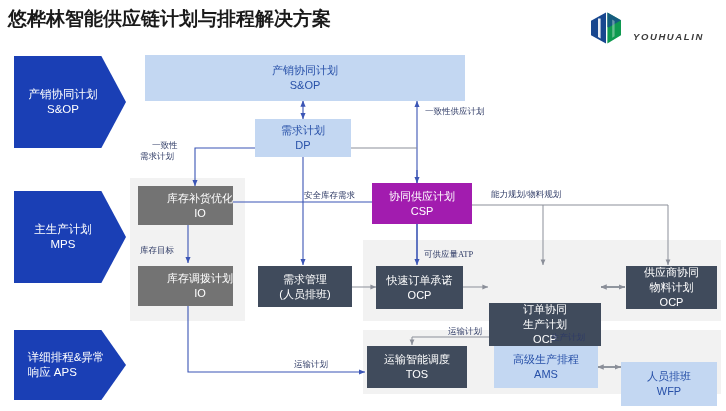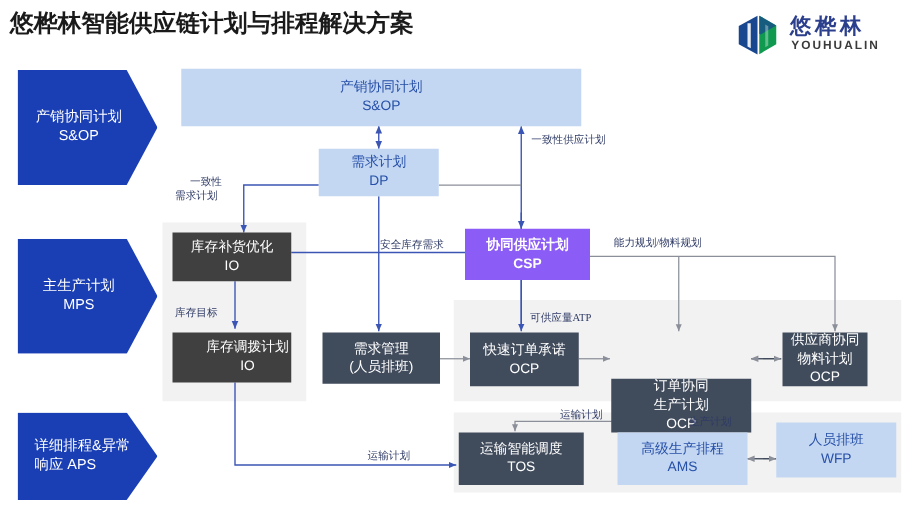--- a/index.html
+++ b/index.html
@@ -23,21 +23,21 @@
   .logo{position:absolute;left:588px;top:8px;width:132px;height:40px;}
   .logo-mark{position:absolute;left:0px;top:2px;width:36px;height:36px;}
   .logo-cn{
     position:absolute;left:44px;top:1px;
     font-size:17px;font-weight:bold;color:#2b3f8c;
     letter-spacing:3px;white-space:nowrap;
   }
   .logo-en{
     position:absolute;left:45px;top:23px;
     font-size:9.5px;font-weight:bold;color:#3a3a3a;
-    letter-spacing:1.6px;white-space:nowrap;
+    letter-spacing:1.6px;white-space:nowrap;font-style:italic;
   }
 
   
   .chev{
     position:absolute;
     background:#1a3fb5;
     color:#ffffff;
     display:flex;align-items:center;justify-content:center;
     text-align:center;
     font-size:11.5px;line-height:15px;
@@ -51,22 +51,22 @@
 
   
   .box{
     position:absolute;
     display:flex;align-items:center;justify-content:center;
     text-align:center;
     font-size:11px;line-height:15px;
     box-sizing:border-box;
   }
   .box.pale   {background:#c3d7f2;color:#2750a8;}
-  .box.bright {background:#404040;color:#ffffff;}
-  .box.navy   {background:#8b5cf6;color:#ffffff;font-weight:bold;}
+  .box.bright {background:#737373;color:#ffffff;justify-content:flex-end;}
+  .box.navy   {background:#a21caf;color:#ffffff;}
   .box.slate  {background:#404b5c;color:#ffffff;}
 
   
   .lbl{
     position:absolute;
     font-size:8.5px;line-height:11px;
     color:#2f3b66;
     white-space:nowrap;
     font-family:Liberation Serif, serif;
   }
@@ -86,21 +86,20 @@
     <svg class="logo-mark" viewBox="0 0 36 36">
       <polygon points="18,1 35,10 35,26 18,35 1,26 1,10" fill="#ffffff"></polygon>
       <polygon points="18,2 34,10.5 34,25.5 18,34 2,25.5 2,10.5" fill="none" stroke="#ffffff" stroke-width="0.5"></polygon>
       <polygon points="18,2.5 18,33.5 3,25.3 3,10.7" fill="#18478f"></polygon>
       <polygon points="19.4,2.5 33,10.3 33,25.3 19.4,33.4" fill="#0f9a50"></polygon>
       <polygon points="19.4,2.5 33,10.3 20.6,17.6 19.4,16.9" fill="#18478f" opacity="0.75"></polygon>
       <polygon points="3,25.3 18,33.5 18,17.8" fill="#0f9a50" opacity="0.0"></polygon>
       <polygon points="10,8.5 12.6,8.5 12.6,28.5 10,27.1" fill="#ffffff" opacity="0.9"></polygon>
       <polygon points="24.2,9.6 26.6,10.9 26.6,26.3 24.2,27.7" fill="#ffffff" opacity="0.35"></polygon>
     </svg>
-    <div class="logo-cn">悠桦林</div>
     <div class="logo-en">YOUHUALIN</div>
   </div>
 
   <div class="group" style="left:130px;top:178px;width:115px;height:143px;"></div>
   <div class="group" style="left:363px;top:240px;width:358px;height:81px;"></div>
   <div class="group" style="left:363px;top:330px;width:358px;height:64px;"></div>
 
   <svg class="wires">
     <defs>
       <marker id="ab" markerWidth="7" markerHeight="7" refX="5.6" refY="3" orient="auto">
@@ -224,21 +223,21 @@
   </div>
 
   <div class="box slate" style="left:489px;top:266px;width:112px;height:43px;margin-top:37px;">
     <div>
       <div>订单协同</div>
       <div>生产计划</div>
       <div>OCP</div>
     </div>
   </div>
 
-  <div class="box slate" style="left:626px;top:266px;width:68px;height:43px;">
+  <div class="box slate" style="left:626px;top:266px;width:91px;height:43px;">
     <div>
       <div>供应商协同</div>
       <div>物料计划</div>
       <div>OCP</div>
     </div>
   </div>
 
   <div class="box pale" style="left:494px;top:346px;width:104px;height:42px;">
     <div>
       <div>高级生产排程</div>
@@ -246,21 +245,21 @@
     </div>
   </div>
 
   <div class="box slate" style="left:367px;top:346px;width:100px;height:42px;">
     <div>
       <div>运输智能调度</div>
       <div>TOS</div>
     </div>
   </div>
 
-  <div class="box pale" style="left:621px;top:338px;width:96px;height:44px;justify-content:center;">
+  <div class="box pale" style="left:621px;top:362px;width:96px;height:44px;justify-content:center;">
     <div>
       <div>人员排班</div>
       <div>WFP</div>
     </div>
   </div>
 
   <div class="lbl" style="left:425px;top:106px;">一致性供应计划</div>
 
   <div class="lbl ctr" style="left:152px;top:140px;">一致性</div>
   <div class="lbl ctr" style="left:140px;top:151px;">需求计划</div>

